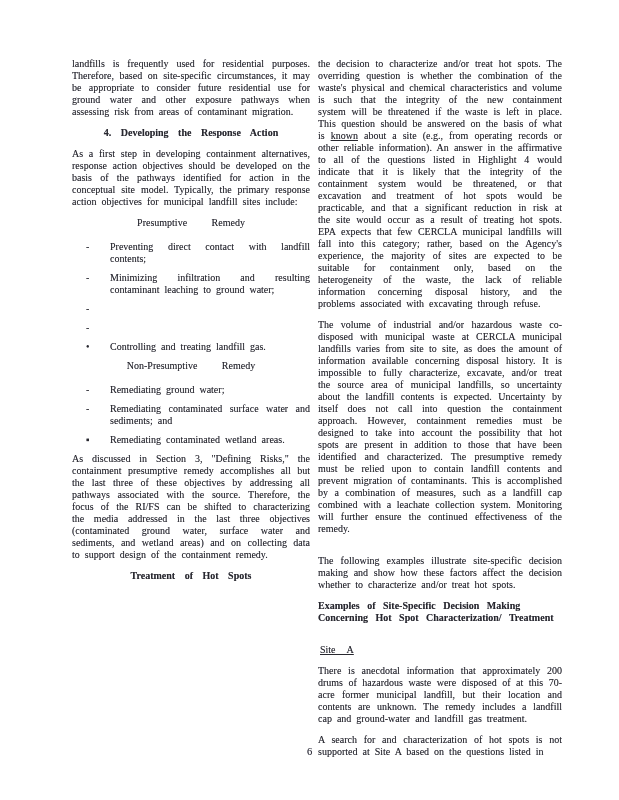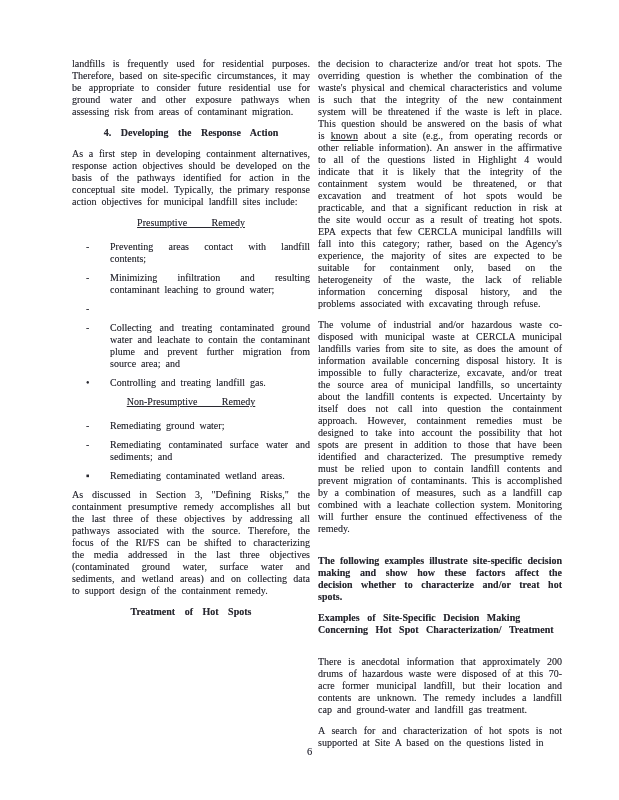--- a/index.html
+++ b/index.html
@@ -33,21 +33,20 @@
     margin: 3px 0 9px 0;
     font-weight: bold;
     word-spacing: 7px;
     text-align: center;
   }
   .remedy-heading {
     margin: 4px 0 12px 0;
     text-align: center;
   }
   .remedy-heading .ul {
-    text-decoration: underline;
     word-spacing: 22px;
     padding: 0 3px;
   }
   .bullet-list { margin: 0 0 2px 0; }
   .bullet-item { display: flex; margin: 0 0 7px 0; }
   .bullet-marker { flex: 0 0 24px; margin-left: 14px; }
   .bullet-text { flex: 1; text-align: justify; word-spacing: 2.5px; }
 
   .examples-heading {
     margin: 4px 0 20px 0;
@@ -85,32 +84,31 @@
 
       <p class="body-text">As a first step in developing containment alternatives, response action objectives should be developed on the basis of the pathways identified for action in the conceptual site model. Typically, the primary response action objectives for municipal landfill sites include:</p>
 
       <div class="remedy-heading">
         <span class="ul">Presumptive Remedy</span>
       </div>
 
       <div class="bullet-list">
         <div class="bullet-item">
           <span class="bullet-marker">-</span>
-          <span class="bullet-text">Preventing areas contact with landfill contents;</span>
+          <span class="bullet-text">Preventing direct contact with landfill contents;</span>
         </div>
         <div class="bullet-item">
           <span class="bullet-marker">-</span>
           <span class="bullet-text">Minimizing infiltration and resulting contaminant leaching to ground water;</span>
         </div>
         <div class="bullet-item">
           <span class="bullet-marker">-</span>
         </div>
         <div class="bullet-item">
           <span class="bullet-marker">-</span>
-          <span class="bullet-text">Collecting and treating contaminated ground water and leachate to contain the contaminant plume and prevent further migration from source area; and</span>
         </div>
         <div class="bullet-item">
           <span class="bullet-marker">•</span>
           <span class="bullet-text">Controlling and treating landfill gas.</span>
         </div>
       </div>
 
       <div class="remedy-heading">
         <span class="ul">Non-Presumptive Remedy</span>
       </div>
@@ -134,24 +132,27 @@
 
       <p class="section-heading">Treatment of Hot Spots</p>
 
     </div>
 
     <div class="col col-right">
       <p class="body-text"><span>the decision to characterize and/or treat hot spots. The overriding question is whether the combination of the waste's physical and chemical characteristics and volume is such that the integrity of the new containment system will be threatened if the waste is left in place. This question should be answered on the basis of what is </span><span class="inline-ul">known</span><span> about a site (e.g., from operating records or other reliable information). An answer in the affirmative to all of the questions listed in Highlight 4 would indicate that it is likely that the integrity of the containment system would be threatened, or that excavation and treatment of hot spots would be practicable, and that a significant reduction in risk at the site would occur as a result of treating hot spots. EPA expects that few CERCLA municipal landfills will fall into this category; rather, based on the Agency's experience, the majority of sites are expected to be suitable for containment only, based on the heterogeneity of the waste, the lack of reliable information concerning disposal history, and the problems associated with excavating through refuse.</span></p>
 
       <p class="body-text">The volume of industrial and/or hazardous waste co-disposed with municipal waste at CERCLA municipal landfills varies from site to site, as does the amount of information available concerning disposal history. It is impossible to fully characterize, excavate, and/or treat the source area of municipal landfills, so uncertainty about the landfill contents is expected. Uncertainty by itself does not call into question the containment approach. However, containment remedies must be designed to take into account the possibility that hot spots are present in addition to those that have been identified and characterized. The presumptive remedy must be relied upon to contain landfill contents and prevent migration of contaminants. This is accomplished by a combination of measures, such as a landfill cap combined with a leachate collection system. Monitoring will further ensure the continued effectiveness of the remedy.</p>
 
-      <p class="body-text" style="margin-top:20px;font-weight:bold;">The following examples illustrate site-specific decision making and show how these factors affect the decision whether to characterize and/or treat hot spots.</p>
+      <p class="body-text" style="margin-top:20px;">The following examples illustrate site-specific decision making and show how these factors affect the decision whether to characterize and/or treat hot spots.</p>
 
       <p class="examples-heading">Examples of Site-Specific Decision Making Concerning Hot Spot Characterization/ Treatment</p>
 
+      <div class="site-heading">
+        <span class="ul">Site A</span>
+      </div>
 
       <p class="body-text">There is anecdotal information that approximately 200 drums of hazardous waste were disposed of at this 70-acre former municipal landfill, but their location and contents are unknown. The remedy includes a landfill cap and ground-water and landfill gas treatment.</p>
 
       <p class="body-text">A search for and characterization of hot spots is not supported at Site A based on the questions listed in</p>
     </div>
 
   </div>
 
   <div class="page-number">6</div>
 </div>

